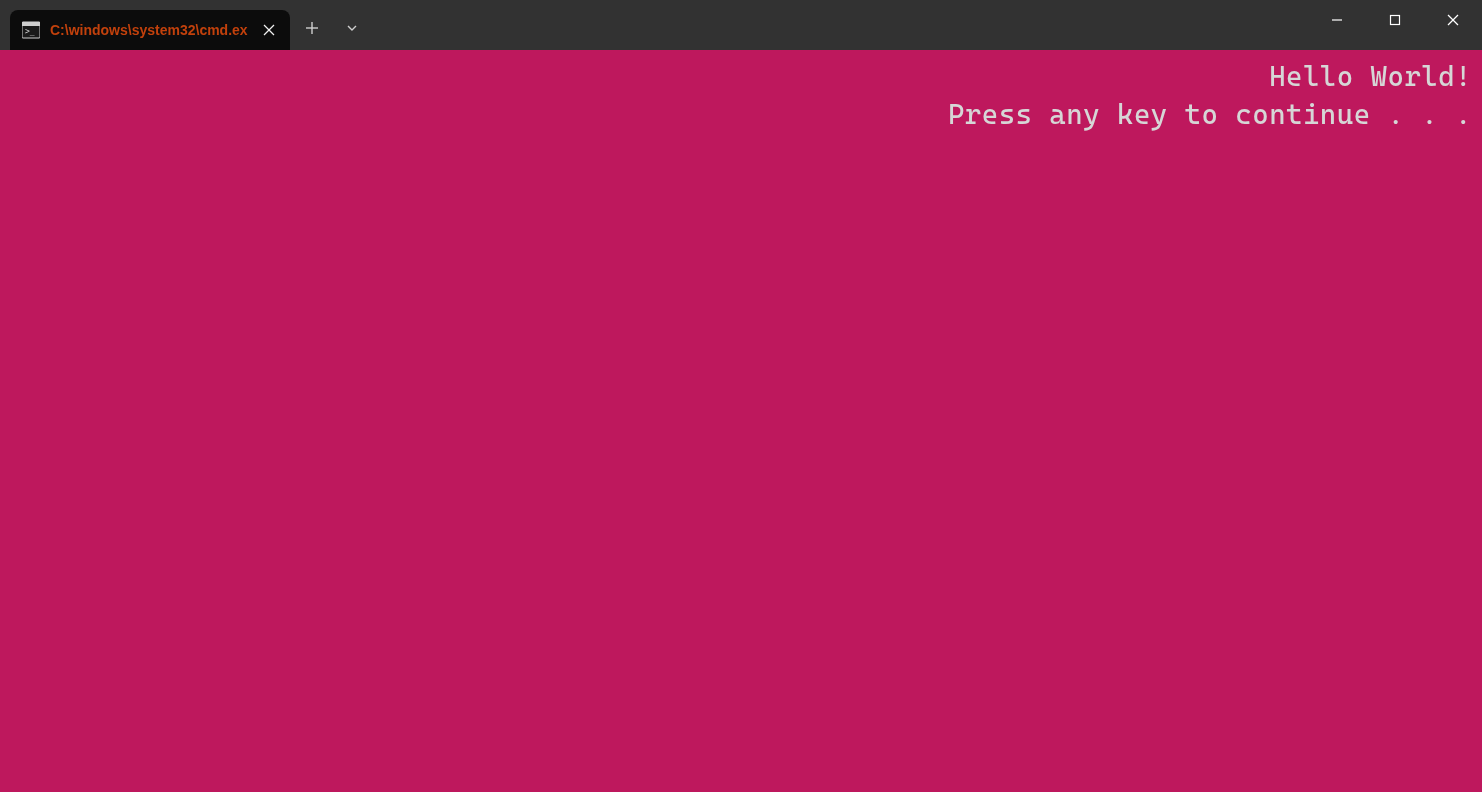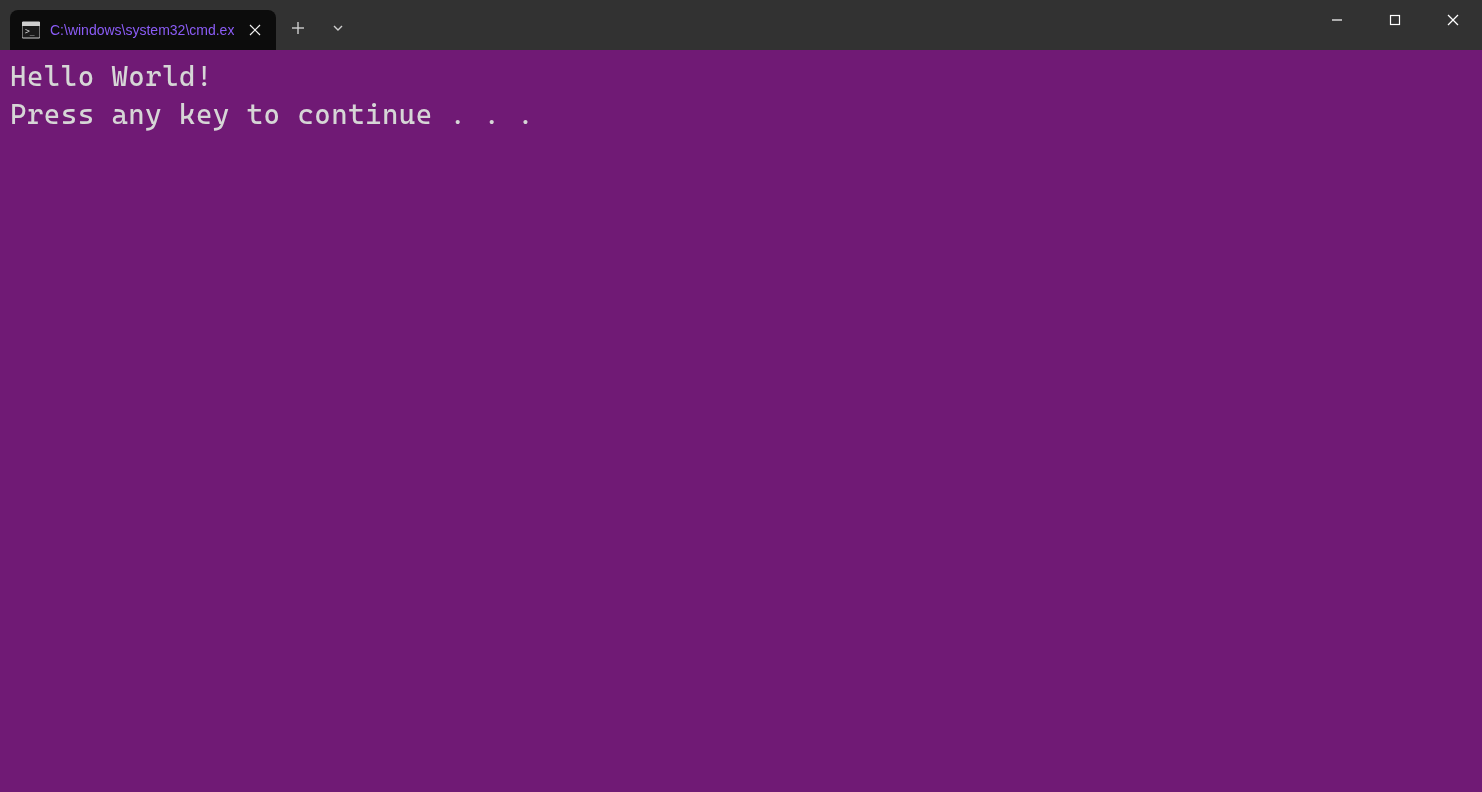--- a/index.html
+++ b/index.html
@@ -45,27 +45,27 @@
     }
     .tab-icon {
       width: 18px;
       height: 18px;
       flex-shrink: 0;
       display: flex;
       align-items: center;
       justify-content: center;
     }
     .tab-title {
-      color: #8b5cf6;
+      color: #c2410c;
       font-size: 14px;
       white-space: nowrap;
       overflow: hidden;
       text-overflow: clip;
       max-width: 200px;
-      font-weight: 400;
+      font-weight: 700;
     }
     .tab-close {
       width: 22px;
       height: 22px;
       display: flex;
       align-items: center;
       justify-content: center;
       border-radius: 4px;
       cursor: pointer;
       color: #f0f0f0;
@@ -93,28 +93,29 @@
       width: 58px;
       height: 40px;
       display: flex;
       align-items: center;
       justify-content: center;
       color: #ffffff;
       cursor: pointer;
     }
     .terminal-content {
       flex: 1;
-      background: #701a75;
+      background: #be185d;
       padding: 8px 10px;
       font-family: "Cascadia Mono", "Consolas", monospace;
       font-size: 28px;
       line-height: 1.35;
       color: #d6d6d6;
       white-space: pre;
       letter-spacing: 0.5px;
+      text-align: right;
     }
     svg {
       display: block;
     }
   </style>
 </head>
 <body>
 
 <div class="titlebar">
   <div class="titlebar-left">

